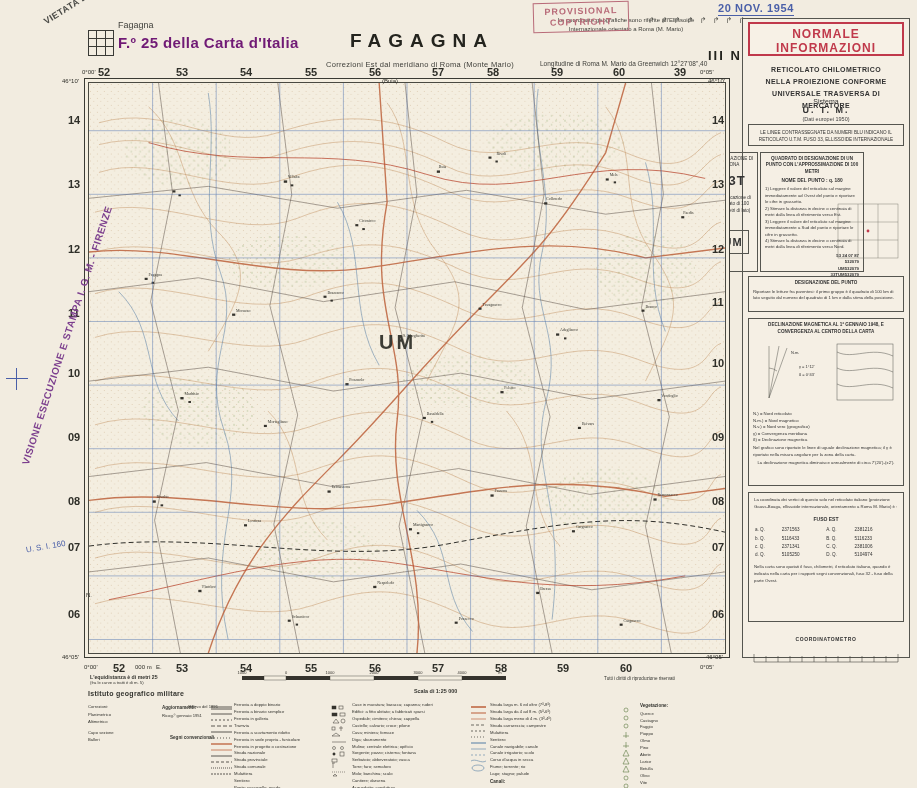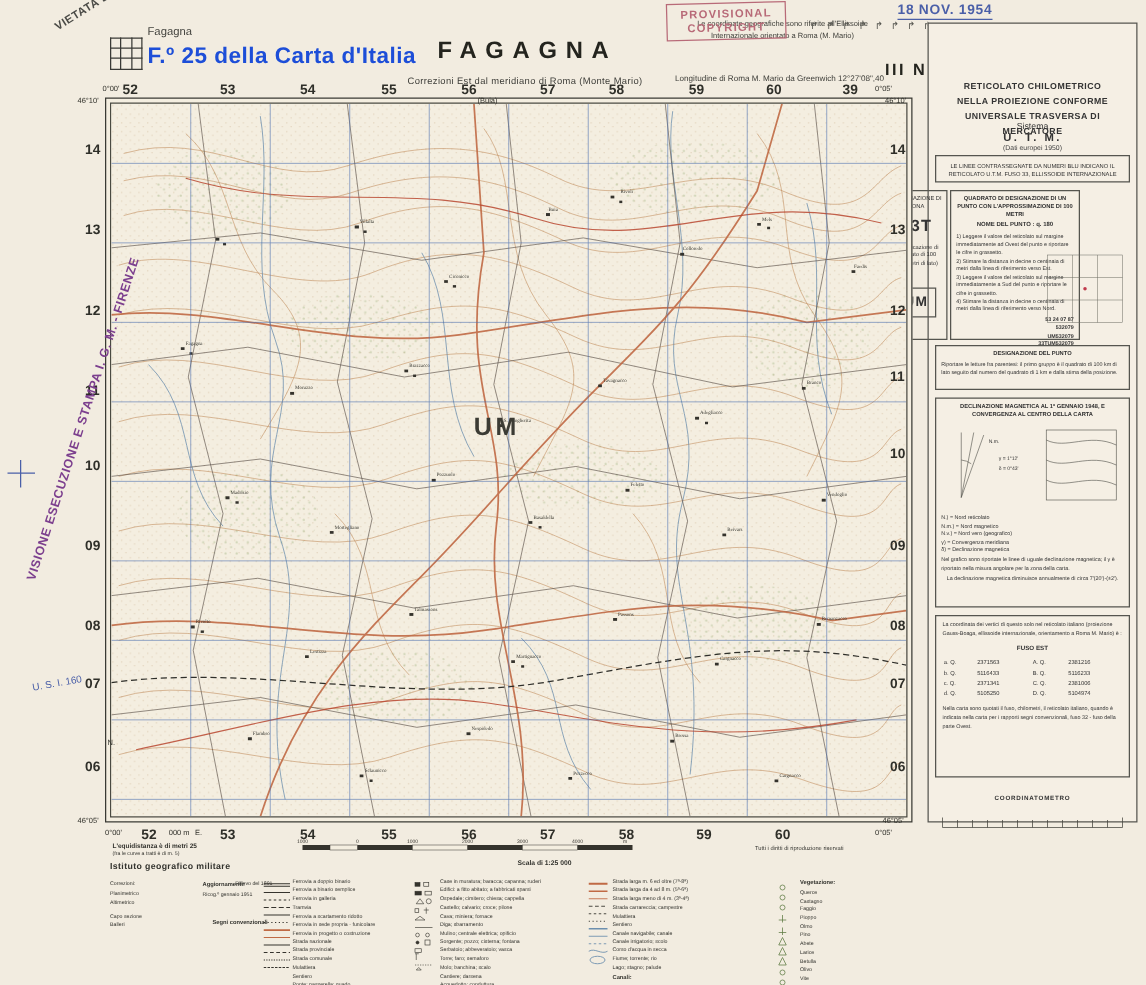--- a/index.html
+++ b/index.html
@@ -26,21 +26,21 @@
   .hdr-grid-icon{
     position:absolute;left:0;top:22px;width:26px;height:26px;
   }
   .hdr-grid-icon div{
     position:absolute;background:#3a3a36;
   }
   .hdr-fagagna-small{
     position:absolute;left:30px;top:12px;font-size:9px;color:#43433e;
   }
   .hdr-foglio{
-    position:absolute;left:30px;top:26px;font-size:18px;font-weight:bold;color:#1d4ed8;
+    position:absolute;left:30px;top:26px;font-size:15px;font-weight:bold;color:#701a75;
     letter-spacing:.4px;
   }
   .hdr-title{
     position:absolute;left:262px;top:22px;font-size:19px;letter-spacing:7px;
     font-weight:bold;color:#24241e;
   }
   .hdr-long{
     position:absolute;left:238px;top:52px;font-size:7.5px;color:#3d3d38;letter-spacing:.3px;
   }
   .hdr-coord{
@@ -204,24 +204,28 @@
     <div class="hdr-coord">
       <div>Le coordinate geografiche sono riferite all'Ellissoide</div>
       <div>Internazionale orientato a Roma (M. Mario)</div>
     </div>
     <div class="hdr-long2">Longitudine di Roma M. Mario da Greenwich   12°27'08",40</div>
     <div class="hdr-quad">III N.E.</div>
   </div>
 
   <div class="prov-stamp">PROVISIONAL COPYRIGHT</div>
   <div class="arrow-row">↱ ↱ ↱ ↱ ↱ ↱ ↱ ↱</div>
-  <div class="date-stamp"><u>18 NOV. 1954</u></div>
+  <div class="date-stamp"><u>20 NOV. 1954</u></div>
 
   <div class="rpanel"></div>
 
+  <div class="rp-title">
+    <div>NORMALE</div>
+    <div>INFORMAZIONI</div>
+  </div>
 
   <div class="rp-sub" style="white-space:pre-line;">RETICOLATO  CHILOMETRICO
 NELLA   PROIEZIONE   CONFORME
 UNIVERSALE  TRASVERSA  DI  MERCATORE</div>
 
   <div class="rp-sys">
     <div>Sistema</div>
     <b>U. T. M.</b>
   </div>
   <div class="rp-note">(Dati europei  1950)</div>

